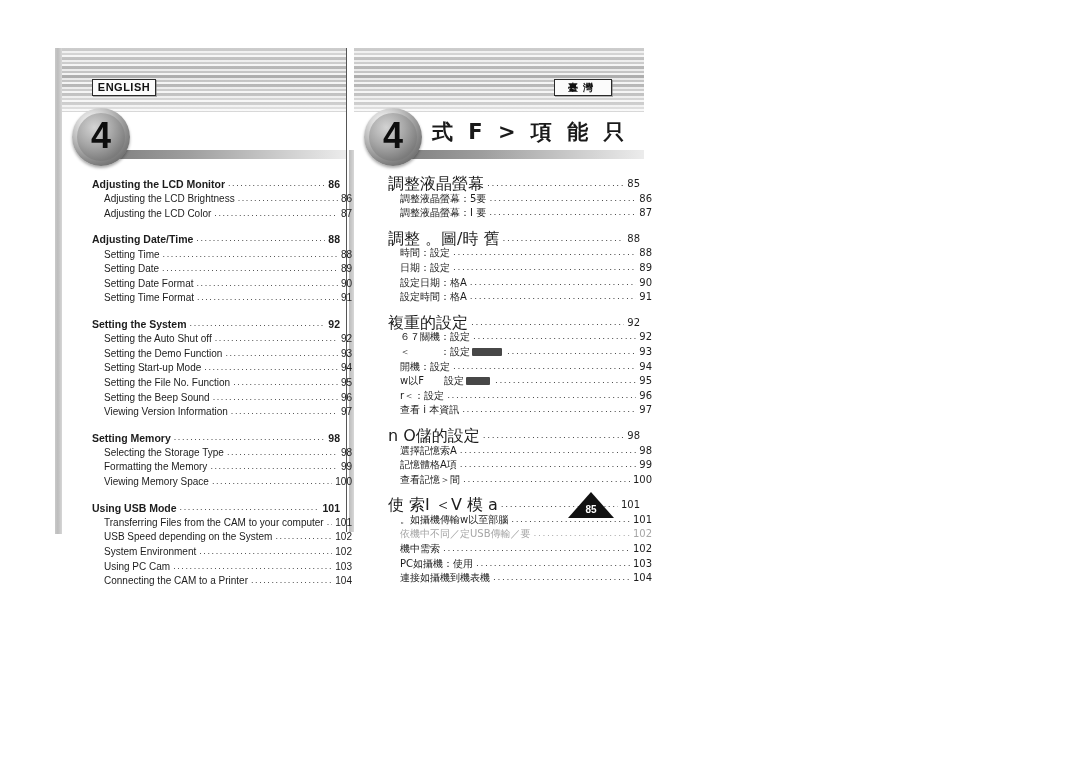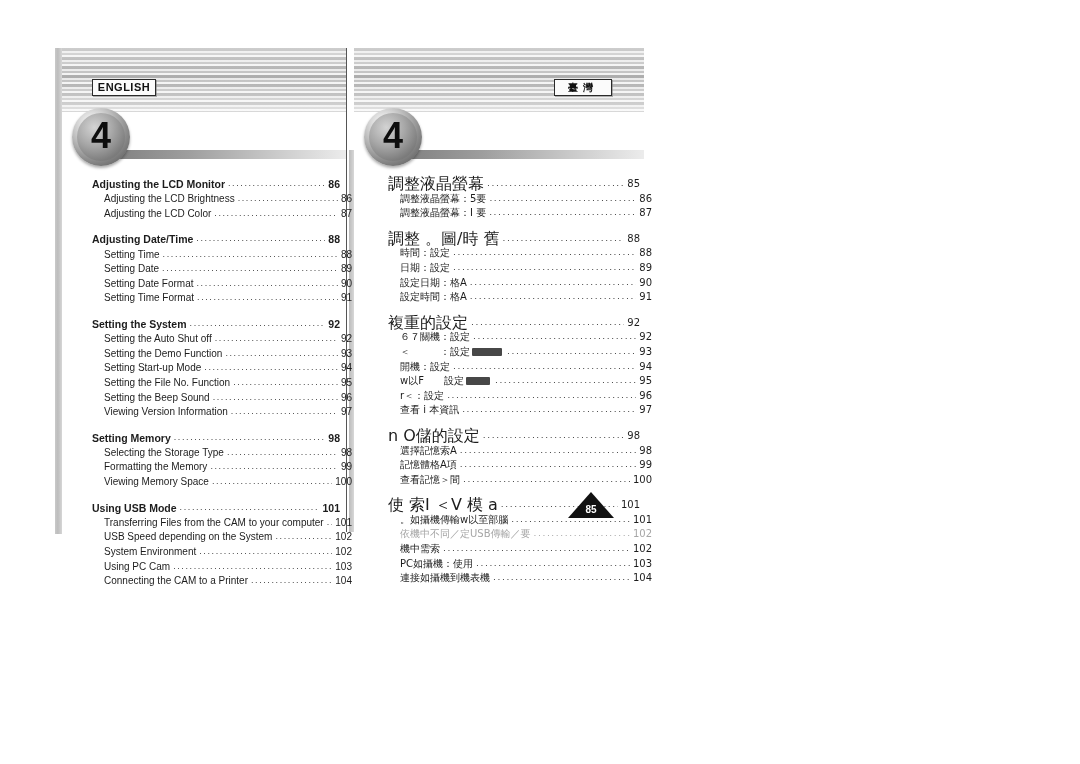--- a/index.html
+++ b/index.html
@@ -307,20 +307,21 @@
       <span class="chapter-number">4</span>
     </div>
   </div>
 
   <div class="title-row right">
     <div class="title-plate"></div>
     <div class="title-underbar"></div>
     <div class="chapter-sphere">
       <span class="chapter-number">4</span>
     </div>
+    <div class="chapter-heading">式 F &gt; 項 能 只</div>
   </div>
 
   <div class="center-divider"></div>
   <div class="center-divider-2"></div>
 
   <div class="toc-col left" id="toc-left">
       <div class="toc-entry lvl1">
         <span class="e-label">Adjusting the LCD Monitor</span>
         <span class="e-dots">.....................................................................</span>
         <span class="e-page">86</span>

